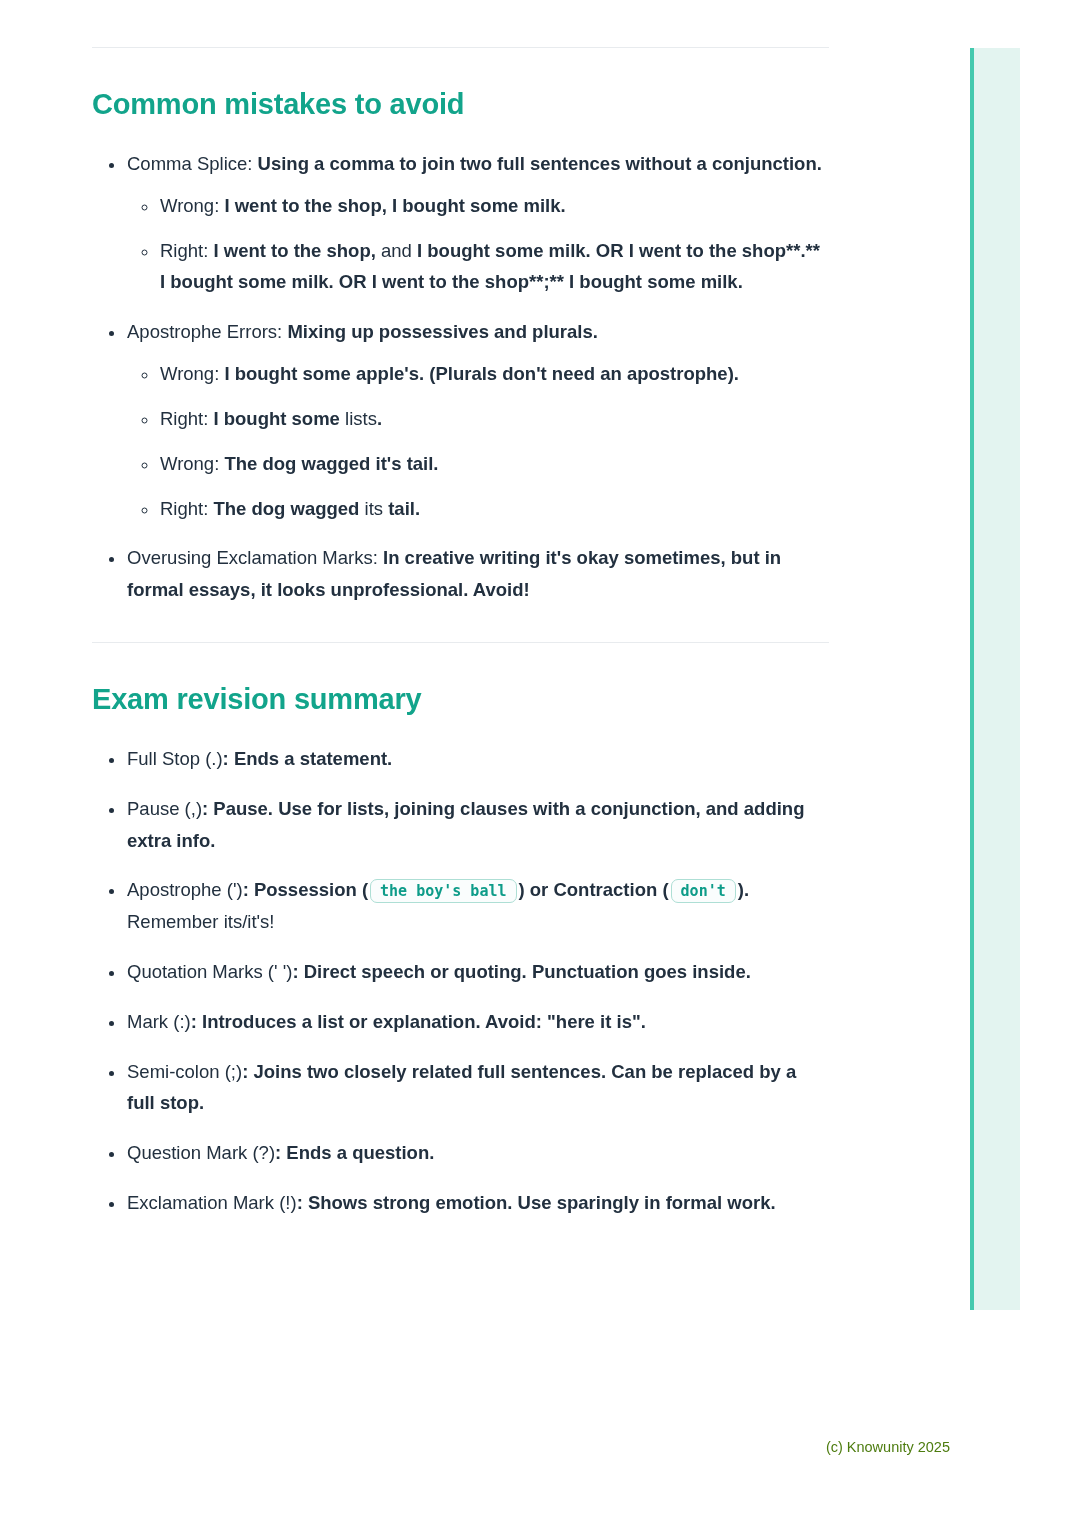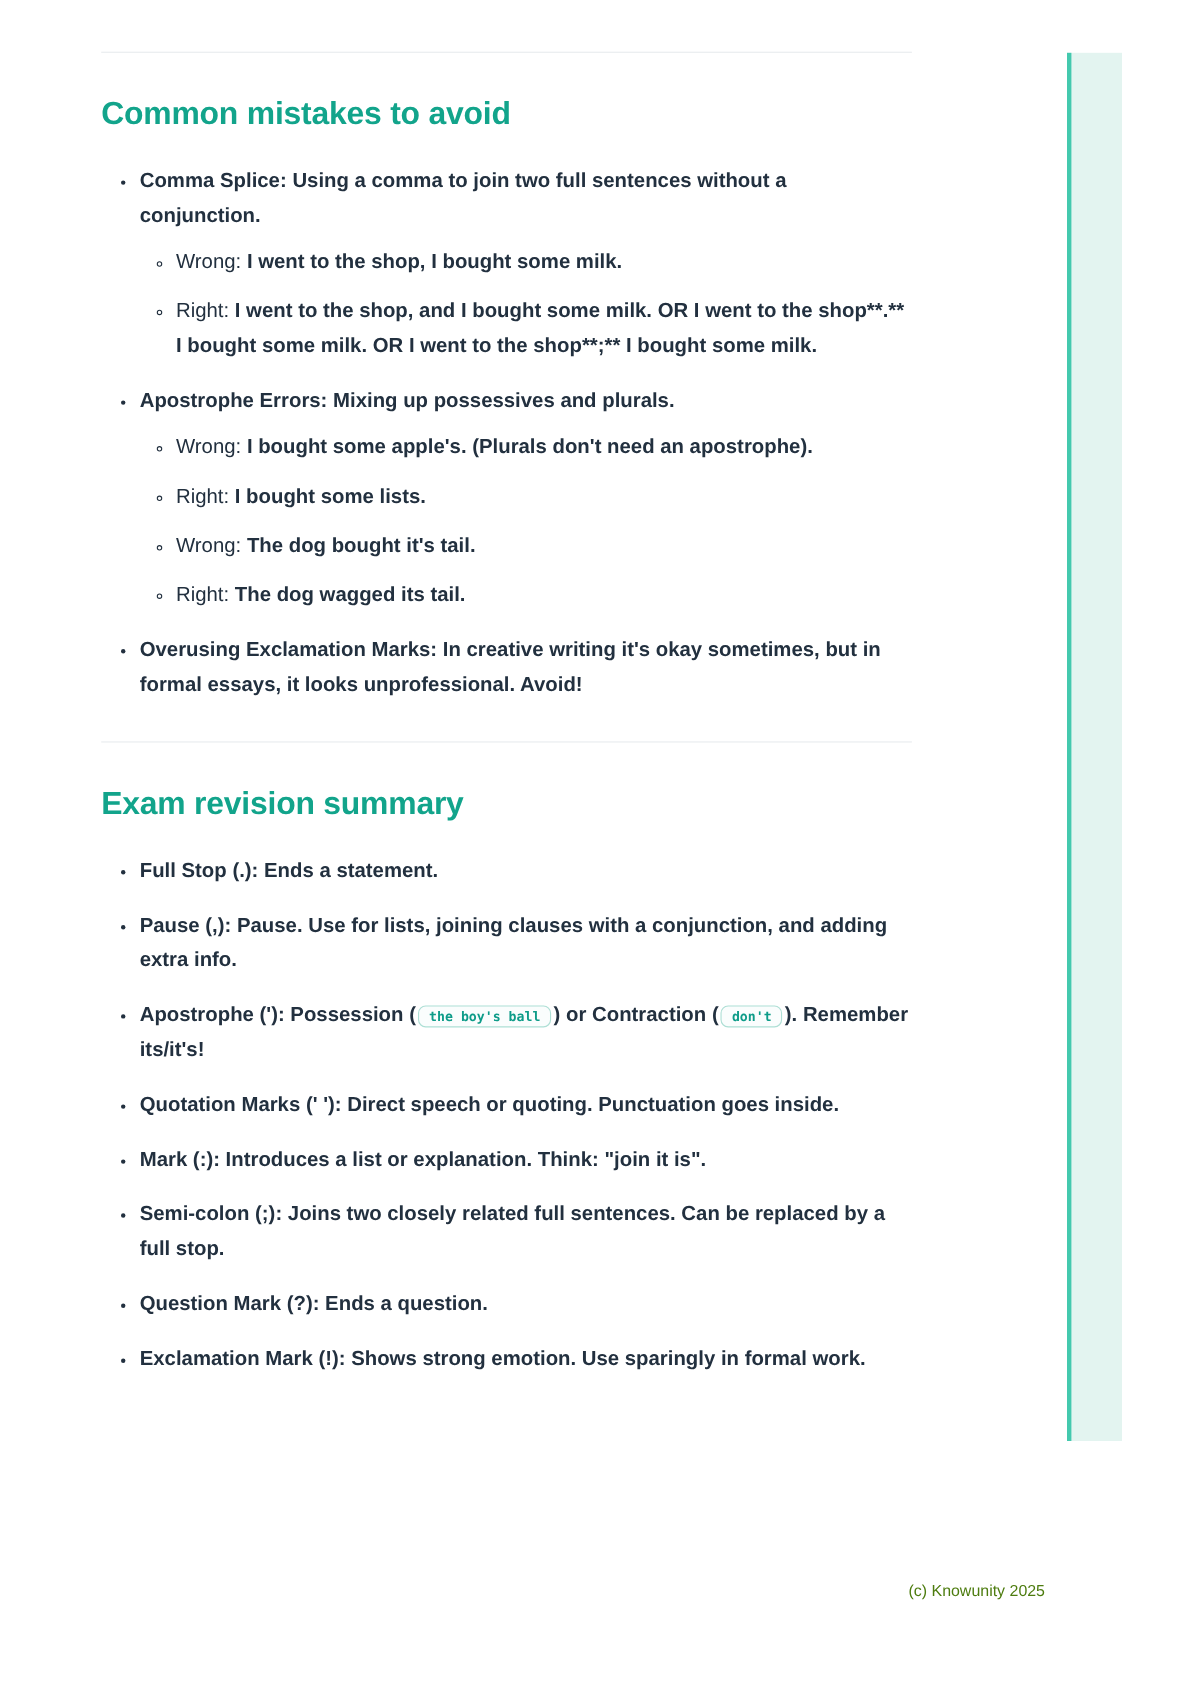--- a/index.html
+++ b/index.html
@@ -61,25 +61,25 @@
     list-style: circle outside;
     margin: 10px 0 0 0;
     padding-left: 31px;
   }
   .sublist > li {
     margin-bottom: 13px;
     padding-left: 2px;
   }
   .sublist > li::marker { color: #22303f; font-size: 0.85em; }
   .seg-n { font-weight: 700; }
-  .seg-b { font-weight: 700; }
+  .seg-b { font-weight: 400; }
   .seg-i { }
   .seg-c {
     font-family: "DejaVu Sans Mono", monospace;
-    font-size: 12px;
+    font-size: 15px;
     font-weight: 700;
     color: #0e9c89;
     background: #fafdfd;
     border: 1.5px solid #aedfd5;
     border-radius: 7px;
     padding: 2px 9px;
     margin: 0 2px;
     white-space: nowrap;
   }
   .footer {
@@ -106,37 +106,37 @@
     <section class="section">
       <h2 class="section-title">Common mistakes to avoid</h2>
       <ul class="main-list">
           <li><span class="seg-b">Comma Splice:</span><span class="seg-n"> Using a comma to join two full sentences without a conjunction.</span><ul class="sublist">
               <li><span class="seg-i">Wrong:</span><span class="seg-n"> I went to the shop, I bought some milk.</span></li>
               <li><span class="seg-i">Right:</span><span class="seg-n"> I went to the shop, </span><span class="seg-b">and</span><span class="seg-n"> I bought some milk. OR I went to the shop**.** I bought some milk. OR I went to the shop**;** I bought some milk.</span></li>
             </ul></li>
           <li><span class="seg-b">Apostrophe Errors:</span><span class="seg-n"> Mixing up possessives and plurals.</span><ul class="sublist">
               <li><span class="seg-i">Wrong:</span><span class="seg-n"> I bought some apple's. (Plurals don't need an apostrophe).</span></li>
               <li><span class="seg-i">Right:</span><span class="seg-n"> I bought some </span><span class="seg-b">lists</span><span class="seg-n">.</span></li>
-              <li><span class="seg-i">Wrong:</span><span class="seg-n"> The dog bought it's tail.</span></li>
+              <li><span class="seg-i">Wrong:</span><span class="seg-n"> The dog wagged it's tail.</span></li>
               <li><span class="seg-i">Right:</span><span class="seg-n"> The dog wagged </span><span class="seg-b">its</span><span class="seg-n"> tail.</span></li>
             </ul></li>
           <li><span class="seg-b">Overusing Exclamation Marks:</span><span class="seg-n"> In creative writing it's okay sometimes, but in formal essays, it looks unprofessional. Avoid!</span></li>
         </ul>
     </section>
 
     <hr class="divider">
 
     <section class="section">
       <h2 class="section-title">Exam revision summary</h2>
       <ul class="main-list">
           <li><span class="seg-b">Full Stop (.)</span><span class="seg-n">: Ends a statement.</span></li>
           <li><span class="seg-b">Pause (,)</span><span class="seg-n">: Pause. Use for lists, joining clauses with a conjunction, and adding extra info.</span></li>
           <li><span class="seg-b">Apostrophe (')</span><span class="seg-n">: Possession </span><span class="seg-n">(</span><span class="seg-c">the boy's ball</span><span class="seg-n">)</span><span class="seg-n"> or Contraction </span><span class="seg-n">(</span><span class="seg-c">don't</span><span class="seg-n">). </span><span class="seg-b">Remember its/it's!</span></li>
           <li><span class="seg-b">Quotation Marks (' ')</span><span class="seg-n">: Direct speech or quoting. Punctuation goes inside.</span></li>
-          <li><span class="seg-b">Mark (:)</span><span class="seg-n">: Introduces a list or explanation. Think: "join it is".</span></li>
+          <li><span class="seg-b">Mark (:)</span><span class="seg-n">: Introduces a list or explanation. Avoid: "here it is".</span></li>
           <li><span class="seg-b">Semi-colon (;)</span><span class="seg-n">: Joins two closely related full sentences. Can be replaced by a full stop.</span></li>
           <li><span class="seg-b">Question Mark (?)</span><span class="seg-n">: Ends a question.</span></li>
           <li><span class="seg-b">Exclamation Mark (!)</span><span class="seg-n">: Shows strong emotion. Use sparingly in formal work.</span></li>
         </ul>
     </section>
 
   </main>
 
   <footer class="footer">
     <span class="copyright">(c) Knowunity 2025</span>

